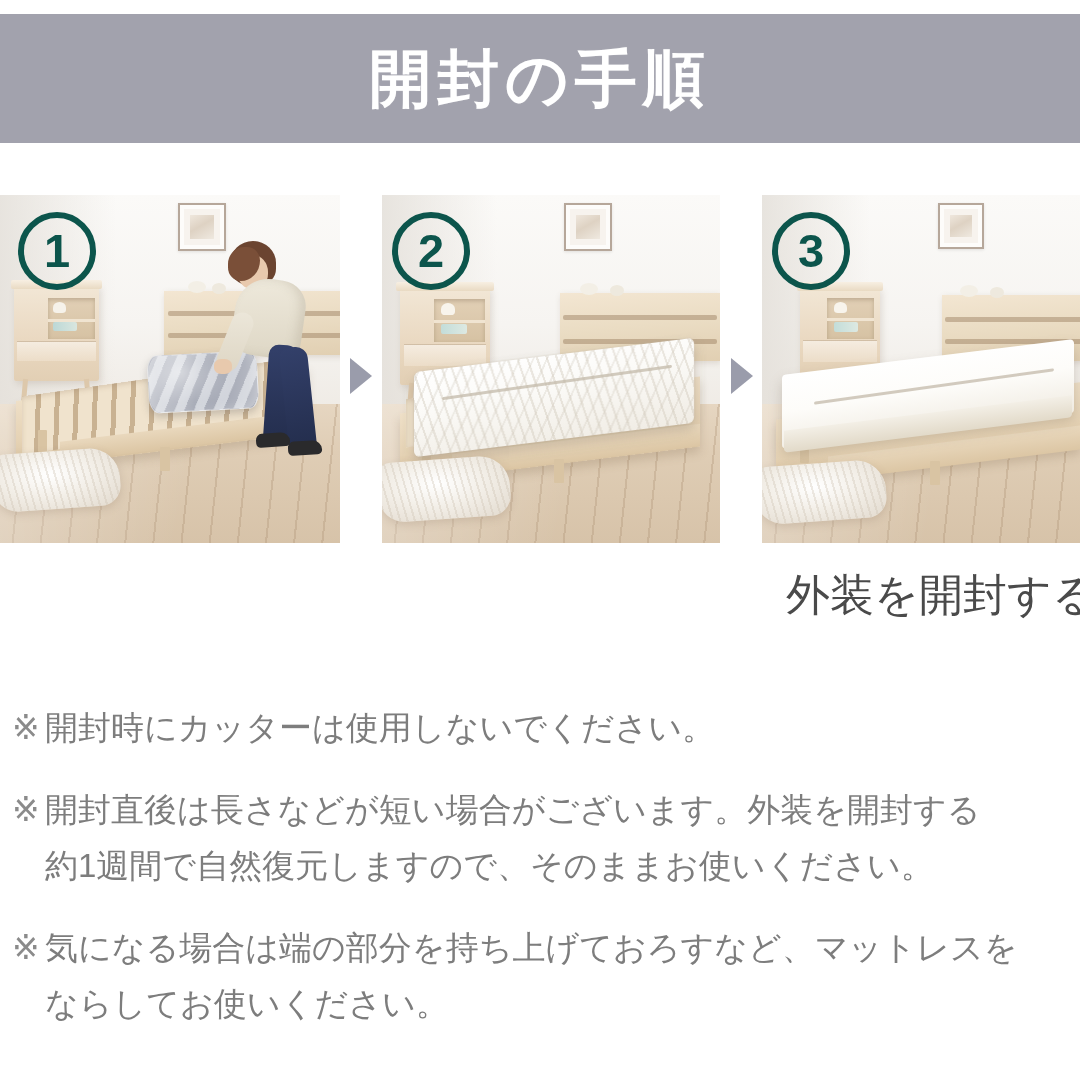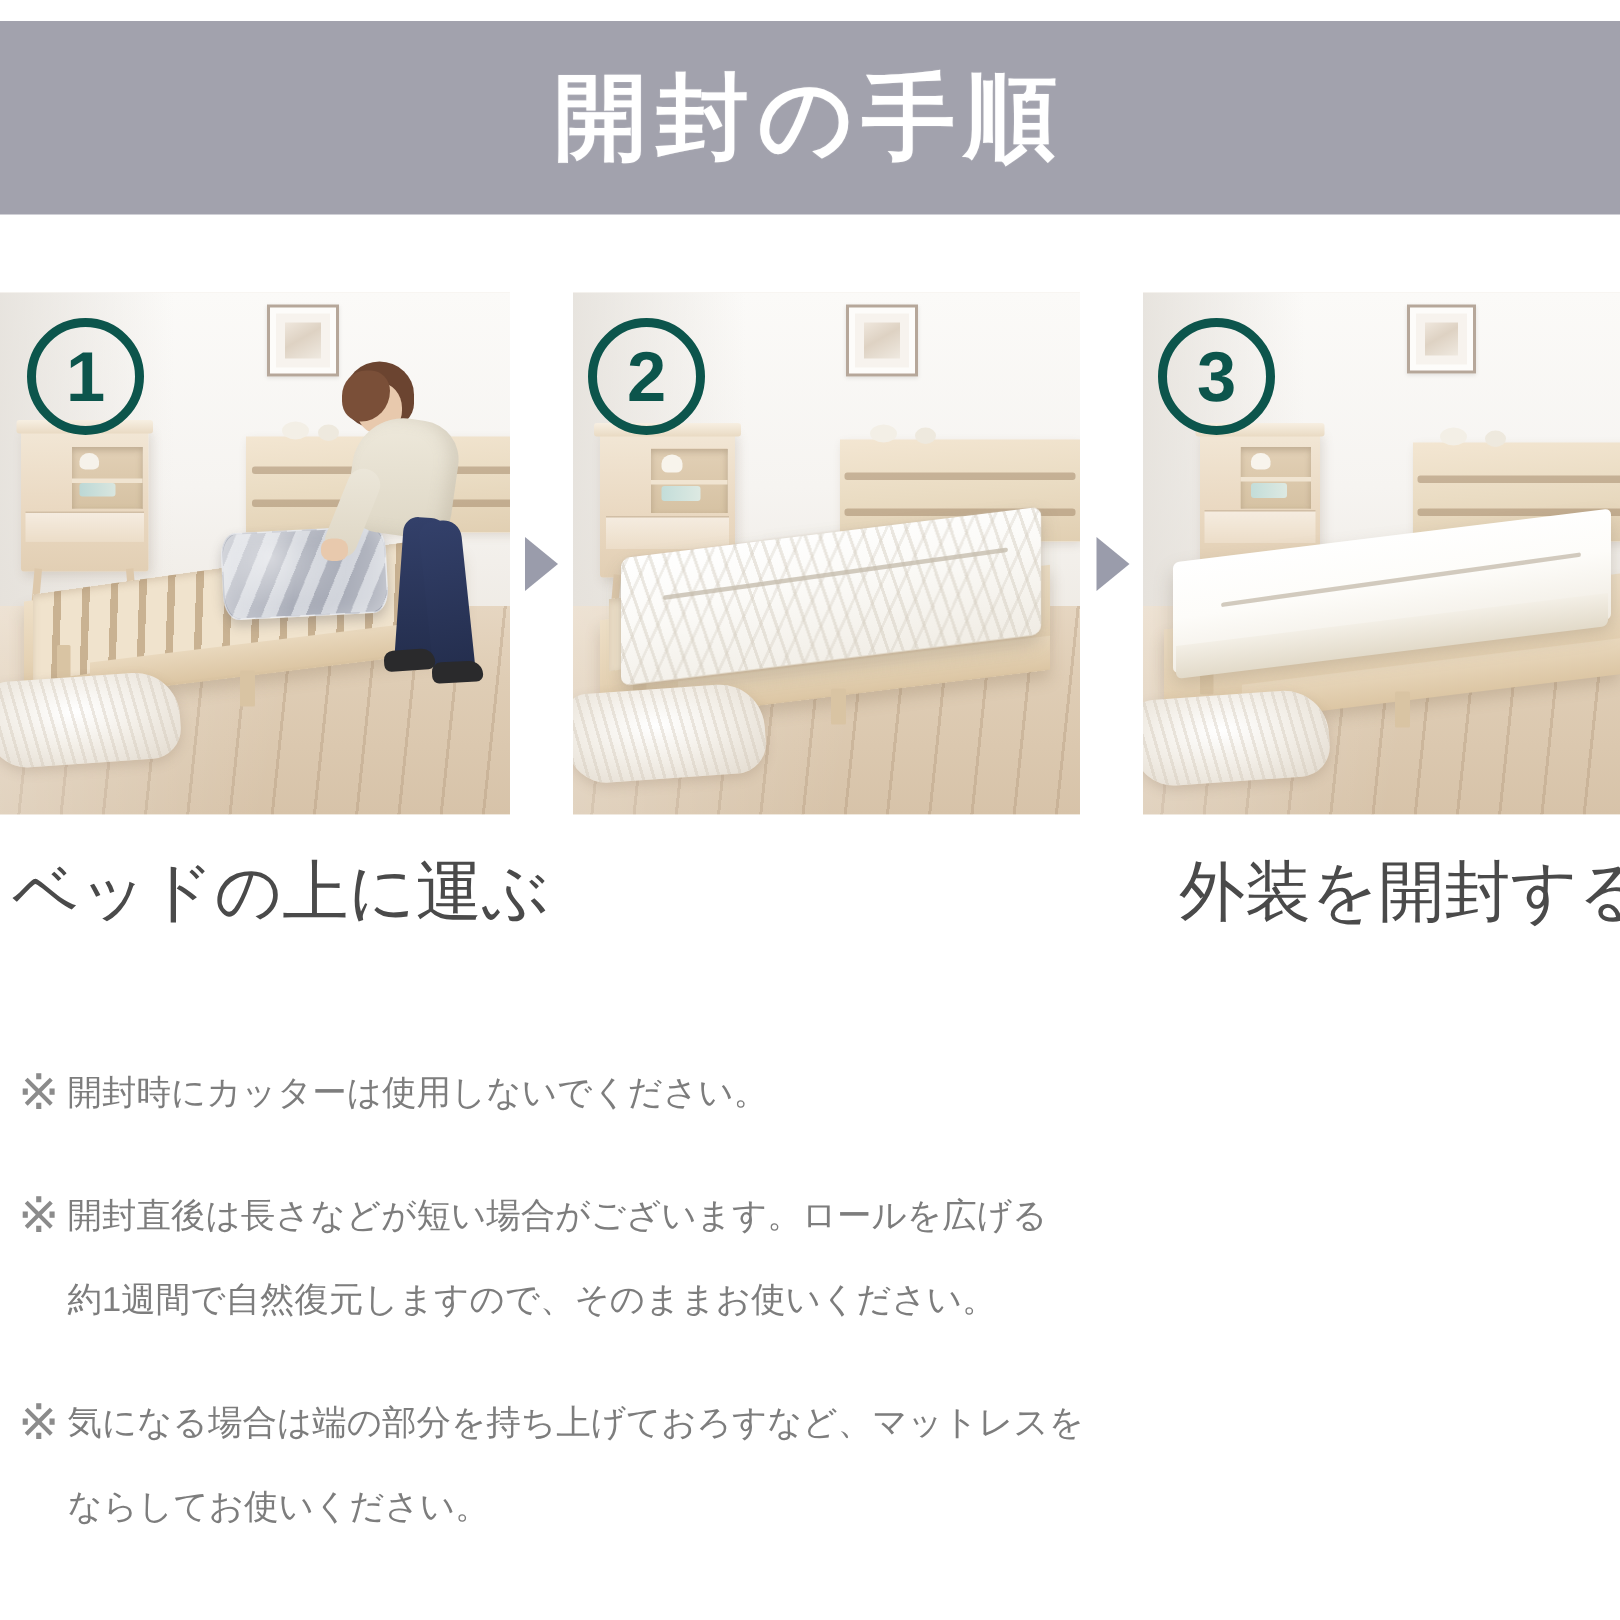--- a/index.html
+++ b/index.html
@@ -271,21 +271,21 @@
     position:relative;
     display:flex;align-items:flex-start;
     margin-bottom:26px;
   }
   .note-mark{
     width:45px;flex:0 0 45px;
     font-size:33px;color:#8b8b8b;line-height:56px;
     text-align:left;padding-left:12px;box-sizing:border-box;
   }
   .note-body{
-    flex:1;font-size:23px;color:#7d7d7d;line-height:56px;
+    flex:1;font-size:33px;color:#7d7d7d;line-height:56px;
     letter-spacing:0px;white-space:pre-line;
     padding-right:0px;
   }
 </style>
 </head>
 <body>
 
 <div class="page">
 
   <div class="banner">
@@ -459,32 +459,31 @@
     <span>2</span>
   </div>
   <div class="badge b3">
     <span>3</span>
   </div>
 
   <div class="arrow a1"></div>
   <div class="arrow a2"></div>
 
   <div class="captions">
-    <div class="caption c1">ベッドの上に運ぶ</div>
     <div class="caption c3">外装を開封する</div>
   </div>
 
   <div class="notes">
     <div class="note">
       <div class="note-mark">※</div>
       <div class="note-body">開封時にカッターは使用しないでください。</div>
     </div>
     <div class="note">
       <div class="note-mark">※</div>
-      <div class="note-body">開封直後は長さなどが短い場合がございます。ロールを広げる
+      <div class="note-body">開封直後は長さなどが短い場合がございます。外装を開封する
 約1週間で自然復元しますので、そのままお使いください。</div>
     </div>
     <div class="note">
       <div class="note-mark">※</div>
       <div class="note-body">気になる場合は端の部分を持ち上げておろすなど、マットレスを
 ならしてお使いください。</div>
     </div>
   </div>
 
 </div>

